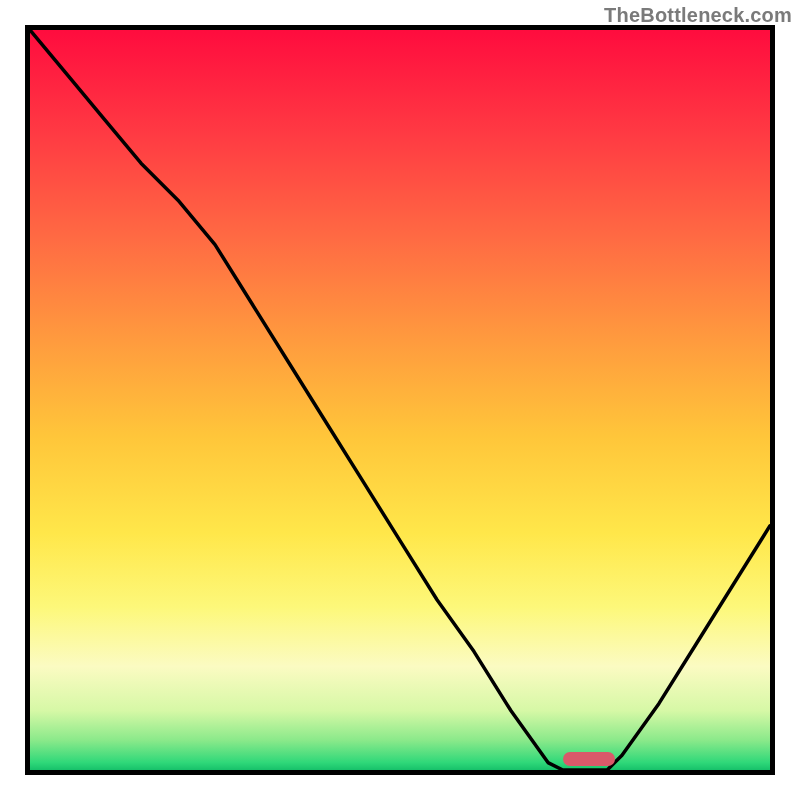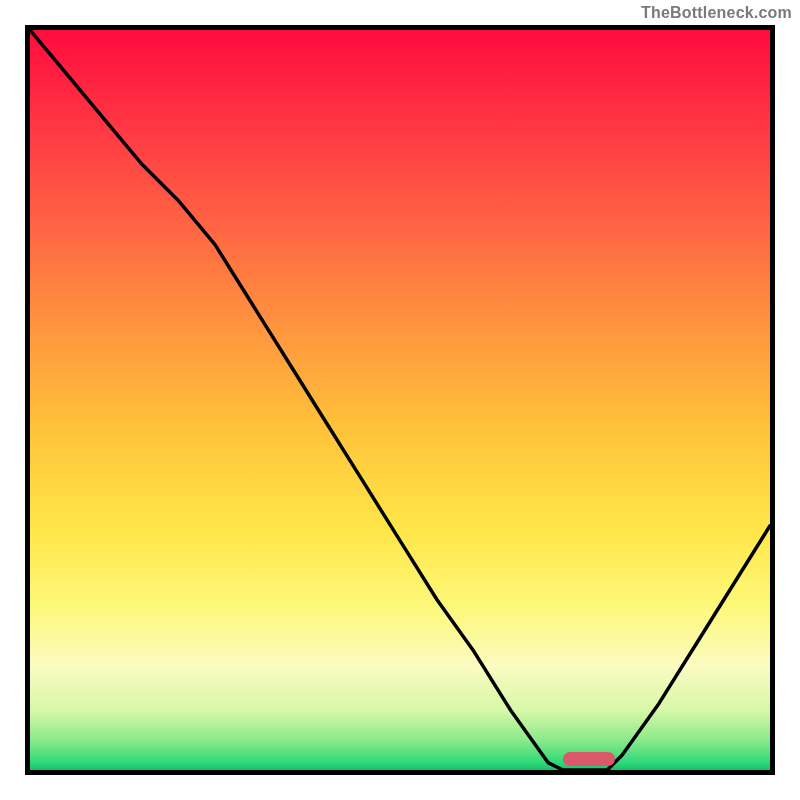--- a/index.html
+++ b/index.html
@@ -13,21 +13,21 @@
   }
   .chart-wrap {
     position: relative;
     width: 800px;
     height: 800px;
   }
   .watermark {
     position: absolute;
     top: 4px;
     right: 8px;
-    font-size: 16px;
+    font-size: 20px;
     font-weight: 600;
     color: #7a7a7a;
     letter-spacing: 0.2px;
     z-index: 5;
   }
   .plot-area {
     position: absolute;
     left: 25px;
     top: 25px;
     width: 750px;

